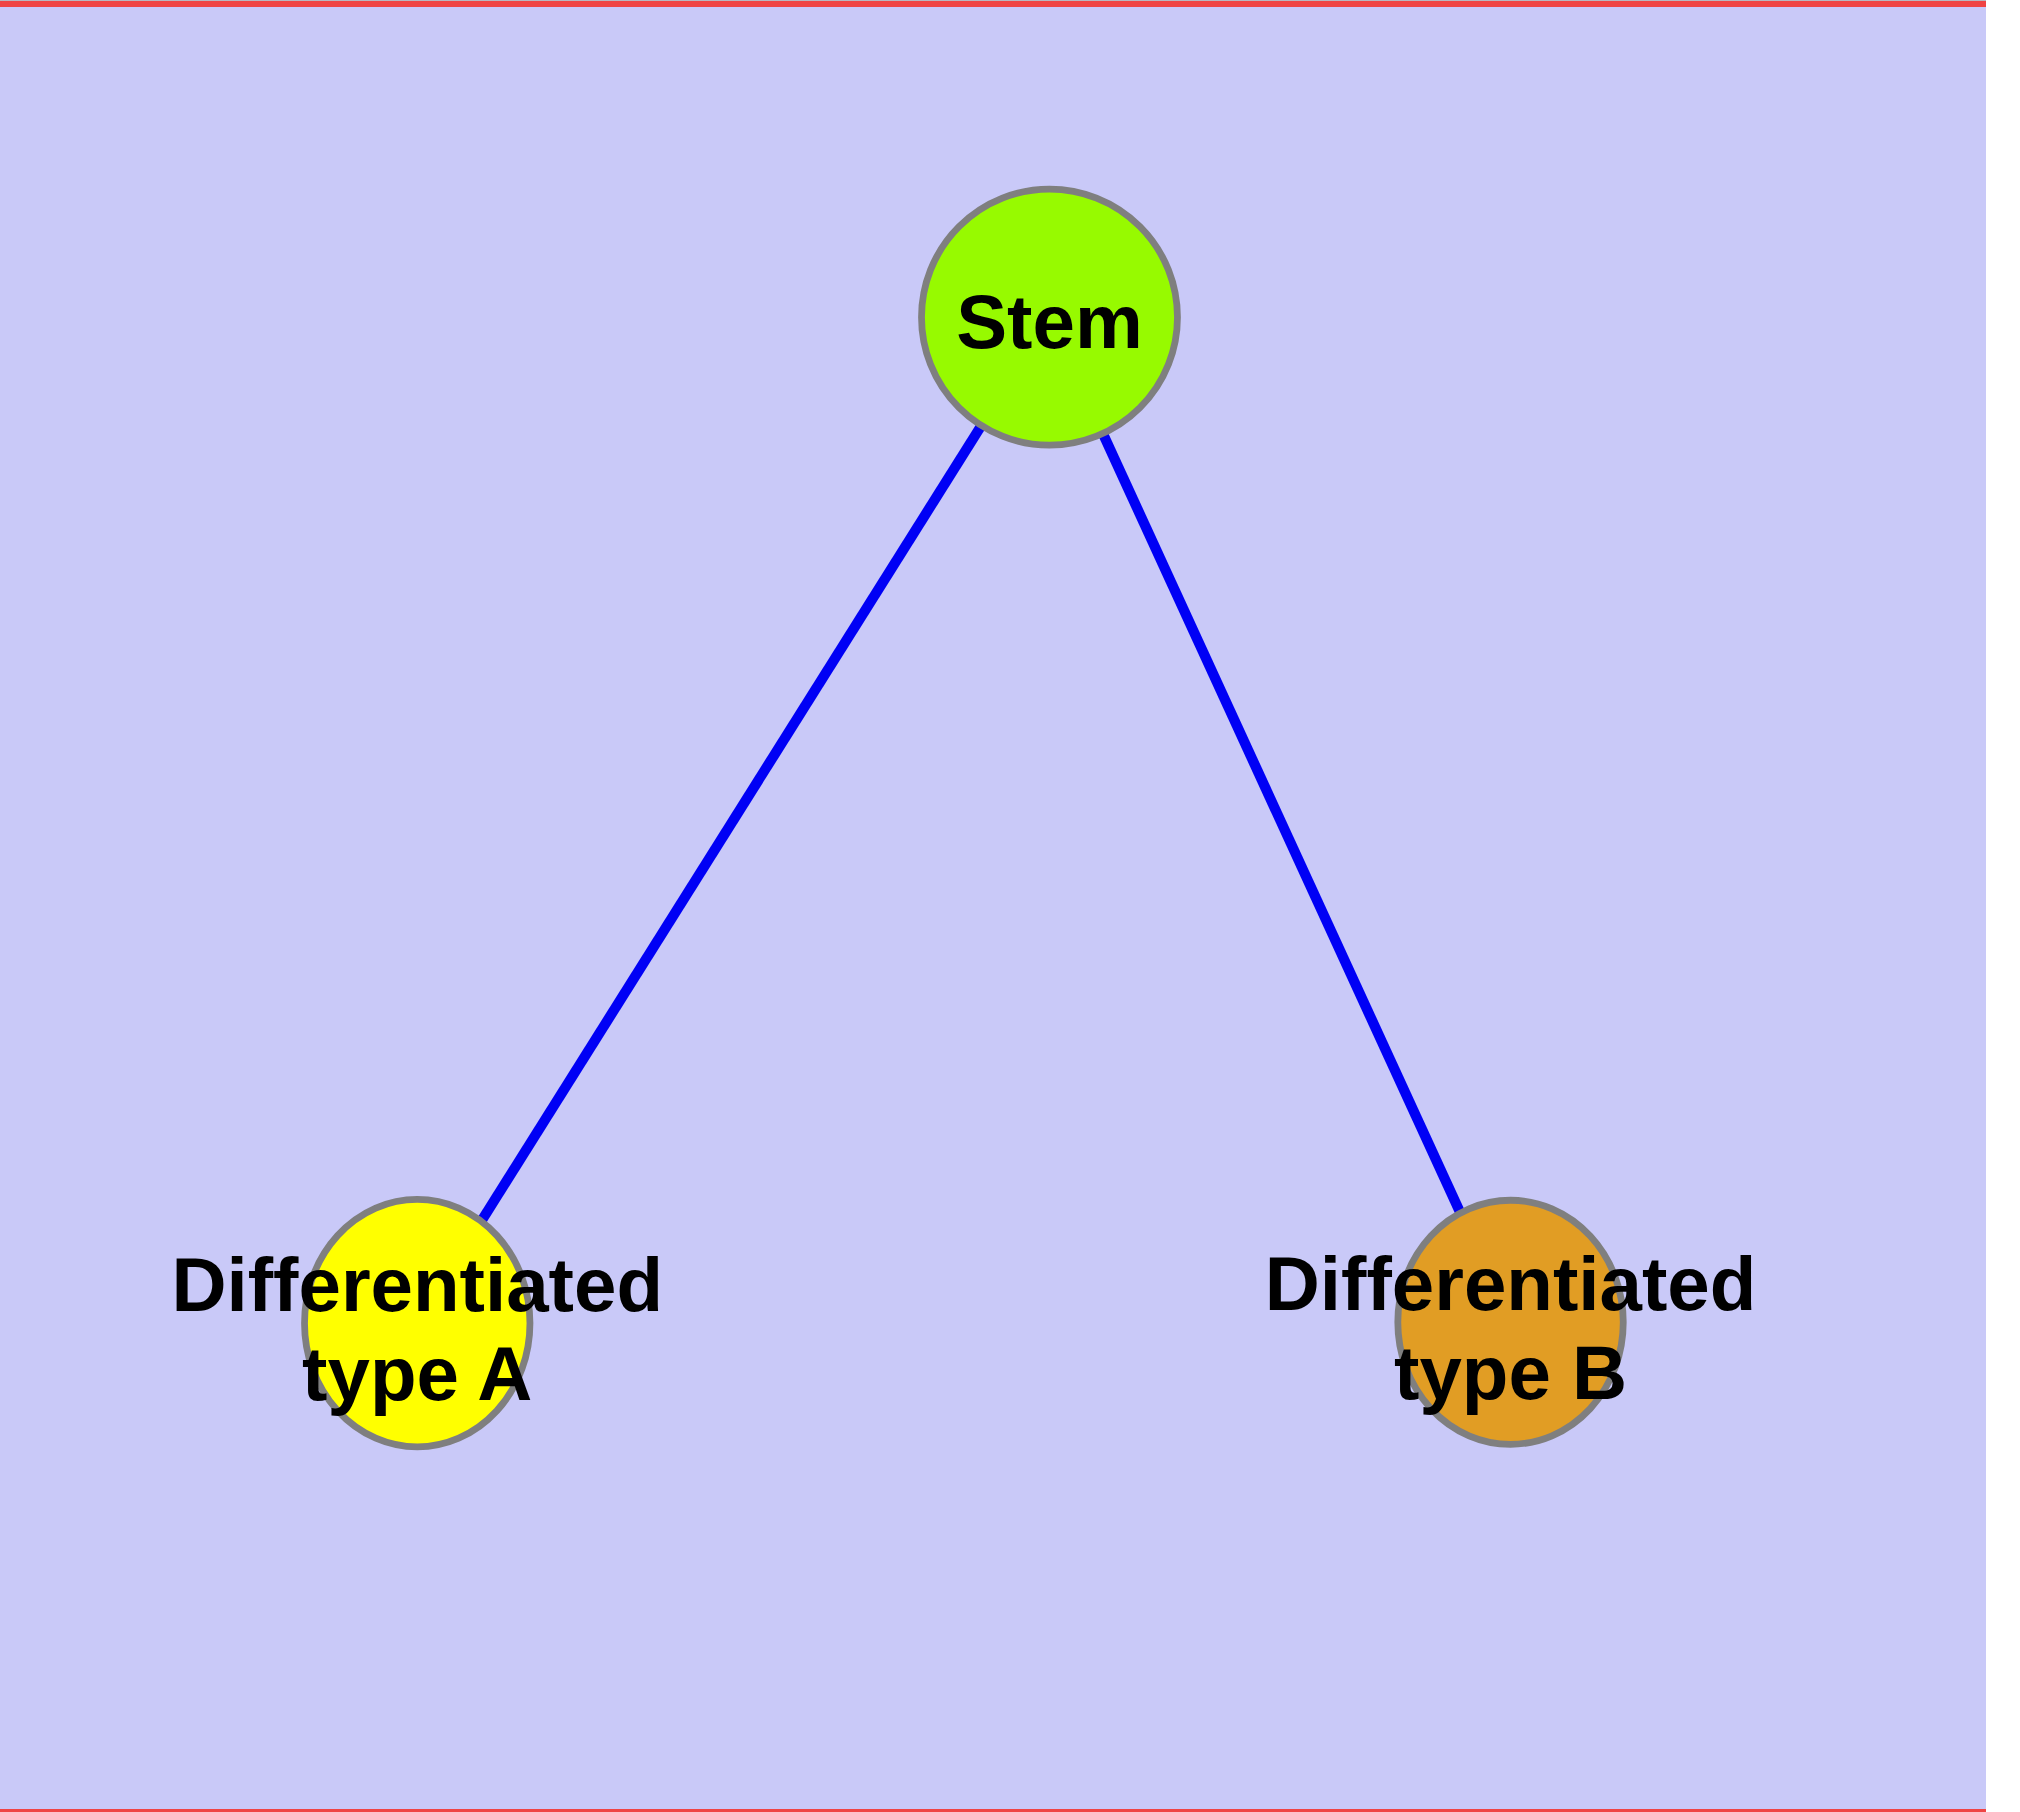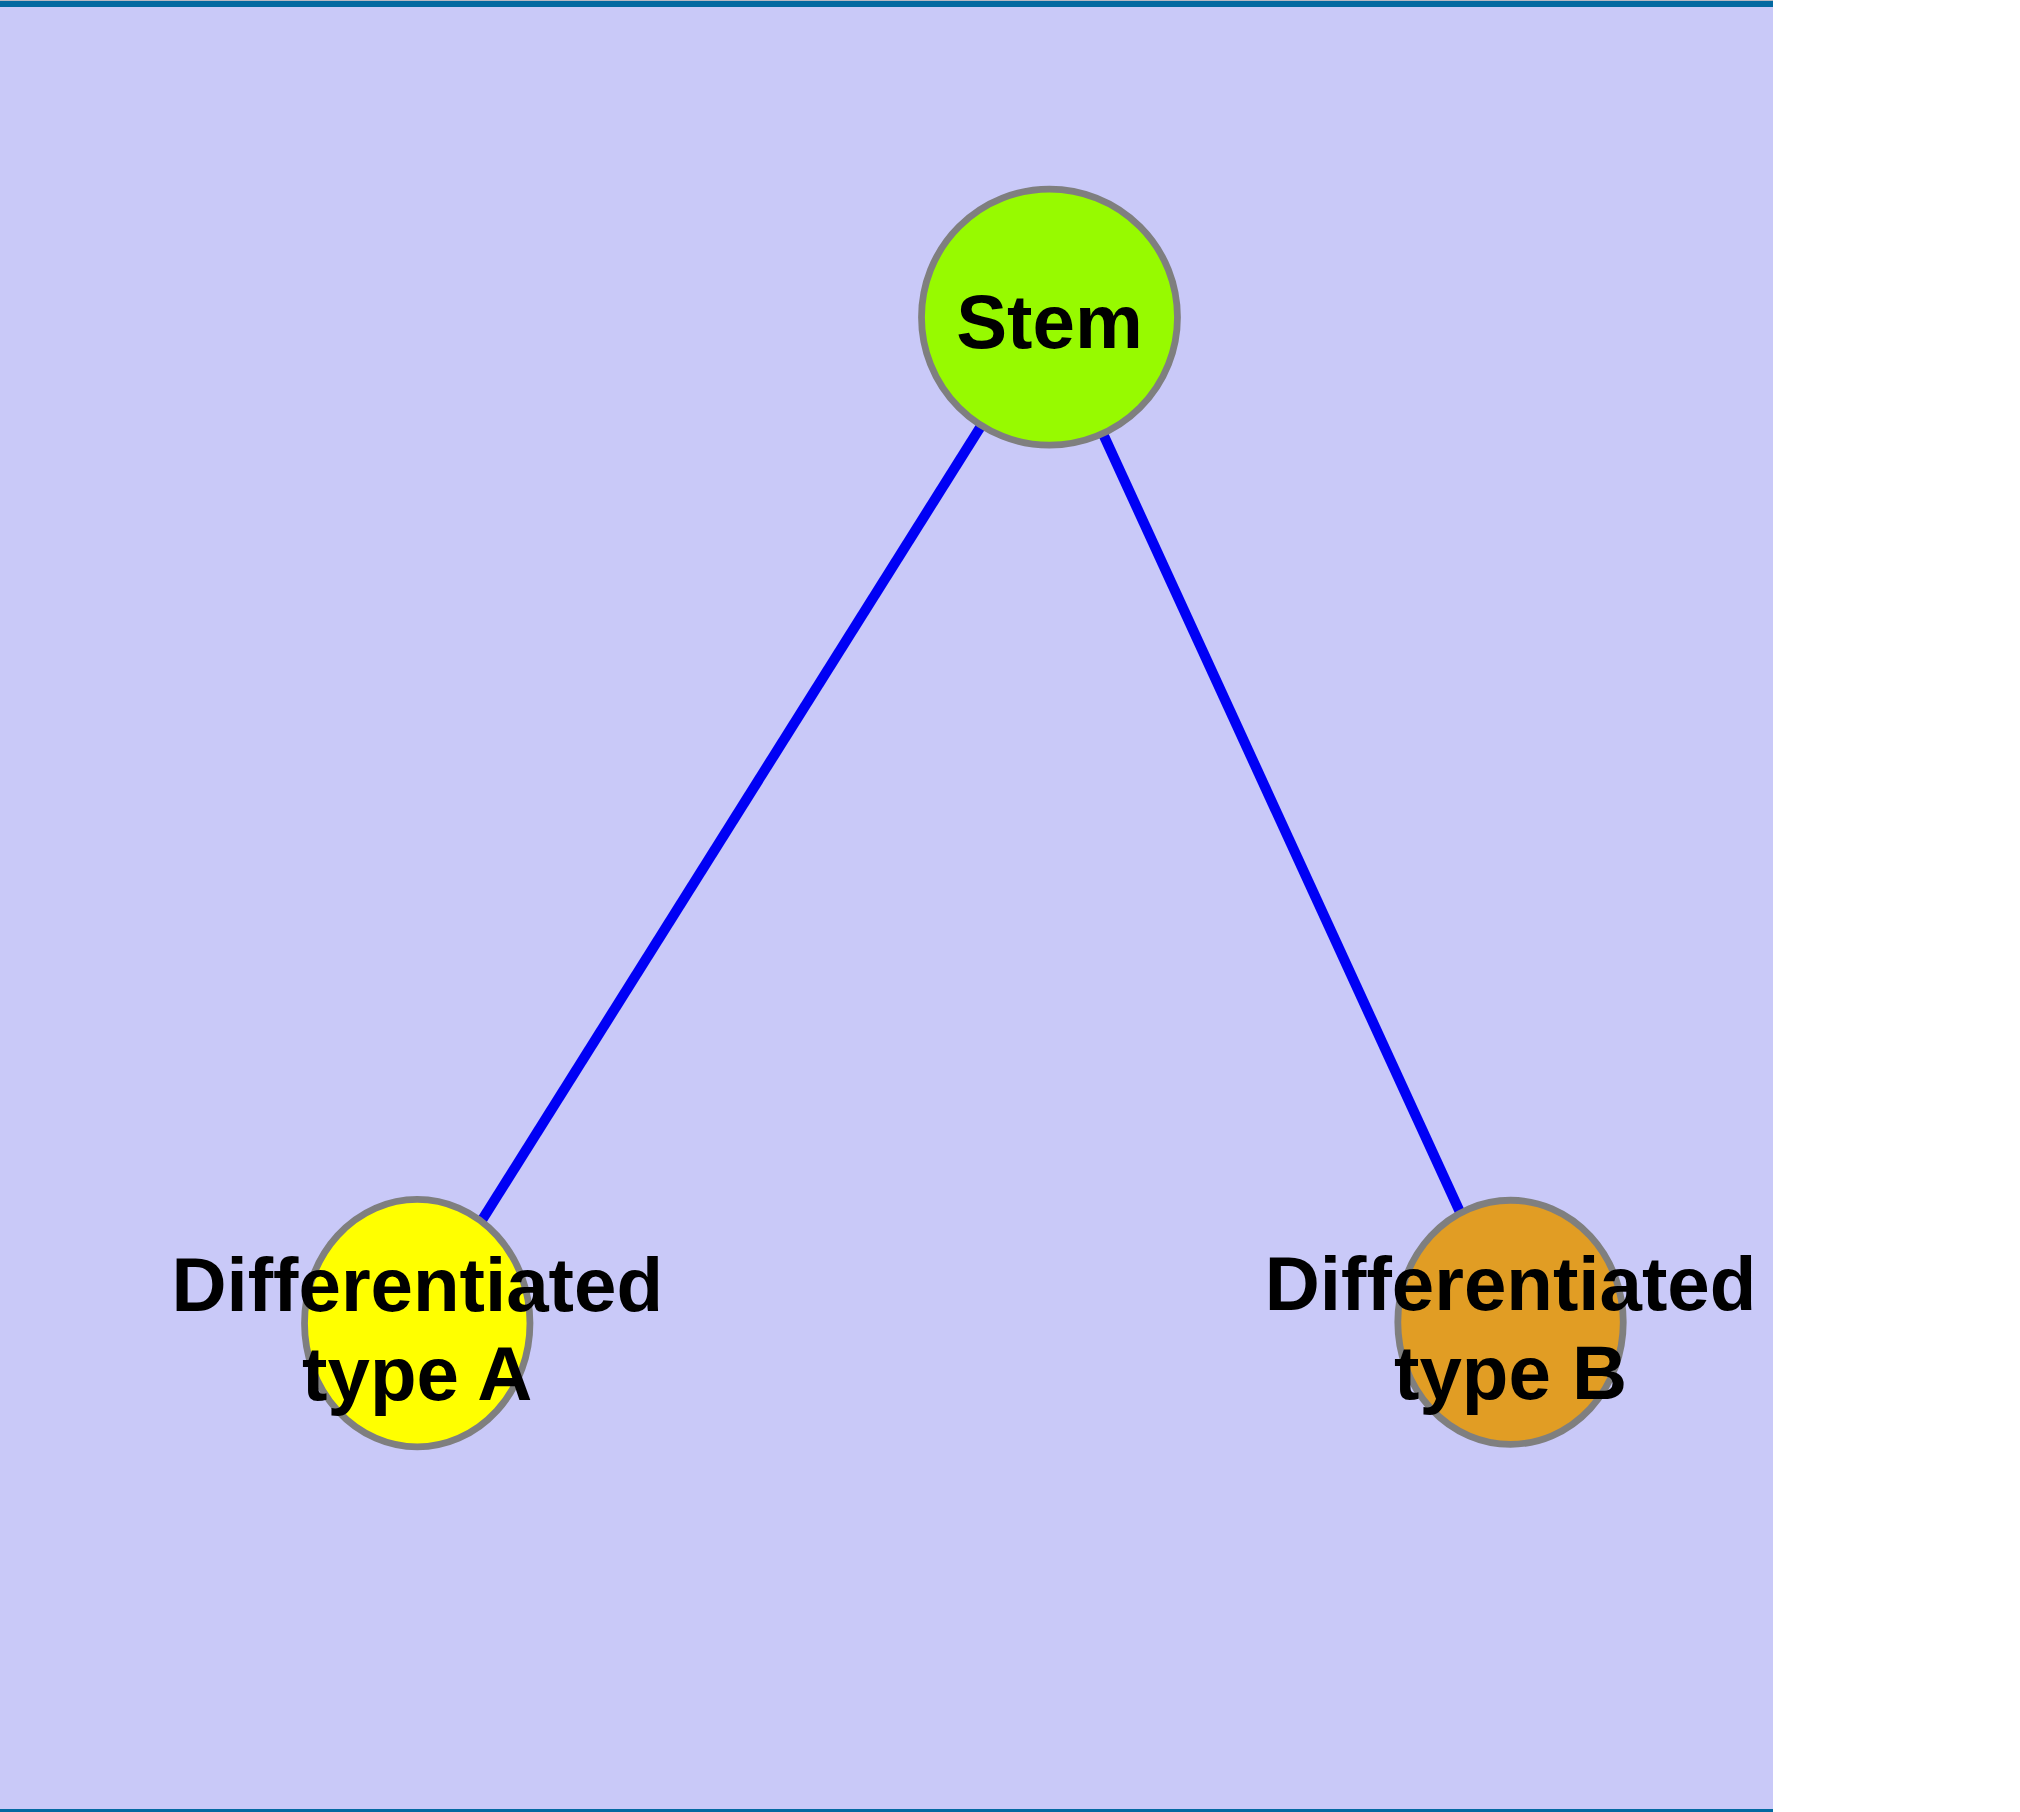--- a/index.html
+++ b/index.html
@@ -3,23 +3,23 @@
 <meta charset="utf-8">
 <style>
   html, body {
     margin: 0;
     padding: 0;
     background: #ffffff;
     font-family: "Liberation Sans", sans-serif;
   }
   .page {
     position: relative;
-    width: 1773px;
+    width: 1986px;
     height: 1812px;
-    background: #0369a1;
+    background: #ef4444;
     overflow: hidden;
     border-top: 1.7px solid #b8b8c0;
     box-sizing: border-box;
   }
   .panel {
     position: absolute;
     left: 0;
     top: 6px;
     width: 2021px;
     height: 1802px;

